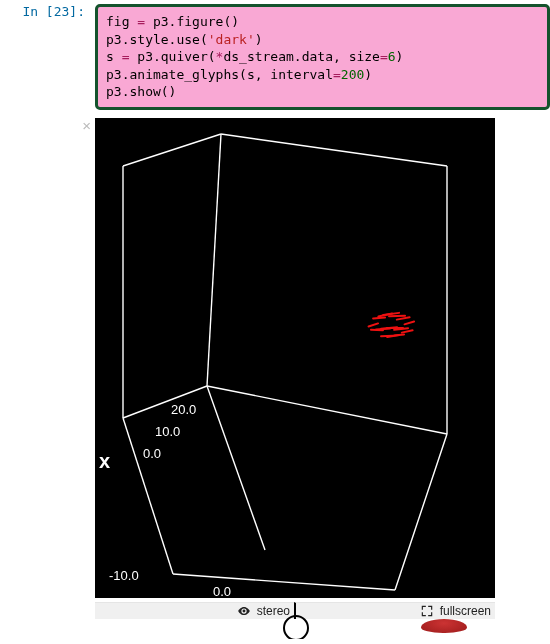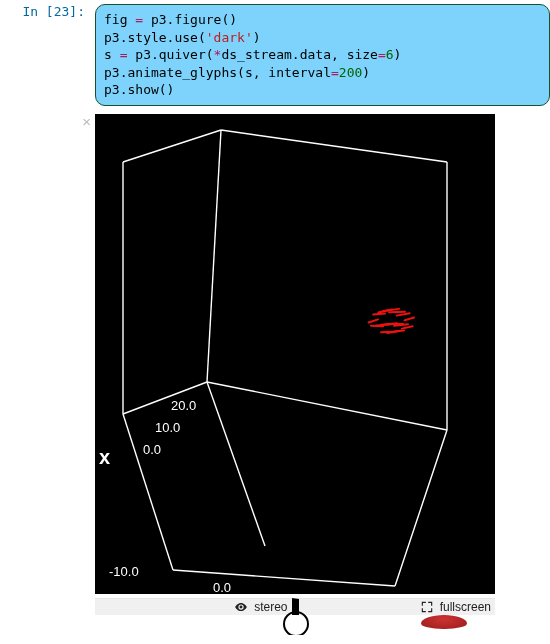--- a/index.html
+++ b/index.html
@@ -1,34 +1,34 @@
 <!DOCTYPE html>
 <html><head>
   <meta charset="utf-8">
   <style>
     * { box-sizing: border-box; margin: 0; padding: 0; }
     body { font-family: "Helvetica Neue", Helvetica, Arial, sans-serif; font-size: 13px; background: #fff; width: 550px; }
     .cell { display: flex; align-items: flex-start; padding: 4px 0; }
     .prompt { width: 95px; text-align: right; padding-right: 10px; font-family: "DejaVu Sans Mono", Menlo, Monaco, Consolas, monospace; font-size: 13px; color: #0369a1; flex-shrink: 0; white-space: nowrap; }
-    .code-area { flex: 1; background: #7dd3fc; border: 1px solid #14532d; border-radius: 10px; padding: 6px 8px; font-family: "DejaVu Sans Mono", Menlo, Monaco, Consolas, monospace; font-size: 13px; line-height: 1.35; white-space: pre; overflow-x: auto; }
+    .code-area { flex: 1; background: #f9a8d4; border: 3px solid #14532d; border-radius: 5px; padding: 6px 8px; font-family: "DejaVu Sans Mono", Menlo, Monaco, Consolas, monospace; font-size: 13px; line-height: 1.35; white-space: pre; overflow-x: auto; }
     .tok-str { color: #ba2121; }
     .tok-op { color: #a71d5d; }
     .tok-num { color: #006400; }
     .output-cell { display: flex; padding-top: 4px; }
     .output-prompt { width: 95px; flex-shrink:0; text-align: right; padding-right: 4px; }
     .close-btn { color: #bbb; font-size: 15px; line-height: 1; cursor: pointer; display:inline-block; }
     .output-body { flex: 1; }
     .viz-wrap { width: 390px; }
     .viz-canvas { width: 400px; height: 480px; background: #000; position: relative; overflow: hidden; }
     .viz-canvas svg { position: absolute; inset: 0; }
     .quiver { position:absolute; width:60px; height:48px; left:272px; top:178px; }
     .quiver span { position:absolute; width:2px; background:#e11; transform-origin: left center; border-radius:1px; }
     .toolbar { display:flex; width:400px; margin-top:4px; }
     .toolbar button { flex:1; background:#f0f0f0; border:none; border-top:1px solid #e5e5e5; padding:1px 4px; font-size:12px; color:#222; display:flex; align-items:center; justify-content:flex-end; gap:6px; cursor:pointer; }
-    .toolbar button + button { border-left:7px solid #000000; }
+    .toolbar button + button { border-left:2px solid #000000; }
     .toolbar svg { width:14px; height:14px; }
     .below-bar { width:400px; height:18px; margin-top:2px; position:relative; }
     .circle-icon { position:absolute; left:188px; top:-6px; width:26px; height:26px; border:2px solid #000; border-radius:50%; }
     .red-blob { position:absolute; right:28px; top:-2px; width:46px; height:14px; background: radial-gradient(ellipse at 50% 30%, #c33, #a22 70%); border-radius: 50% 50% 48% 48% / 60% 60% 40% 40%; filter: blur(.3px); }
     .axis-label-text { fill:#fff; font-family: Arial, sans-serif; font-size:13px; }
     .x-letter { font-size:20px; font-weight:bold; fill:#fff; }
   </style>
 </head>
 <body>
 

